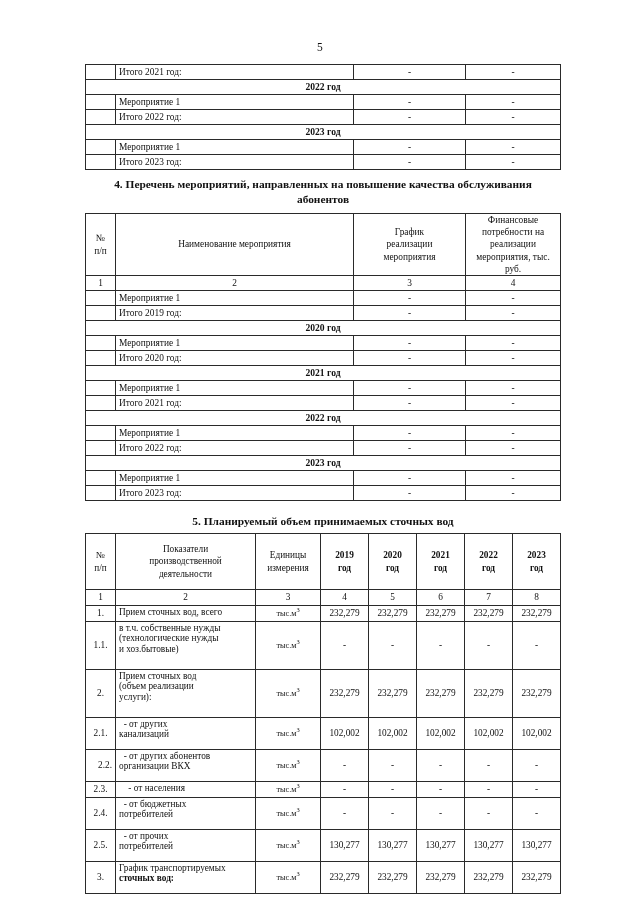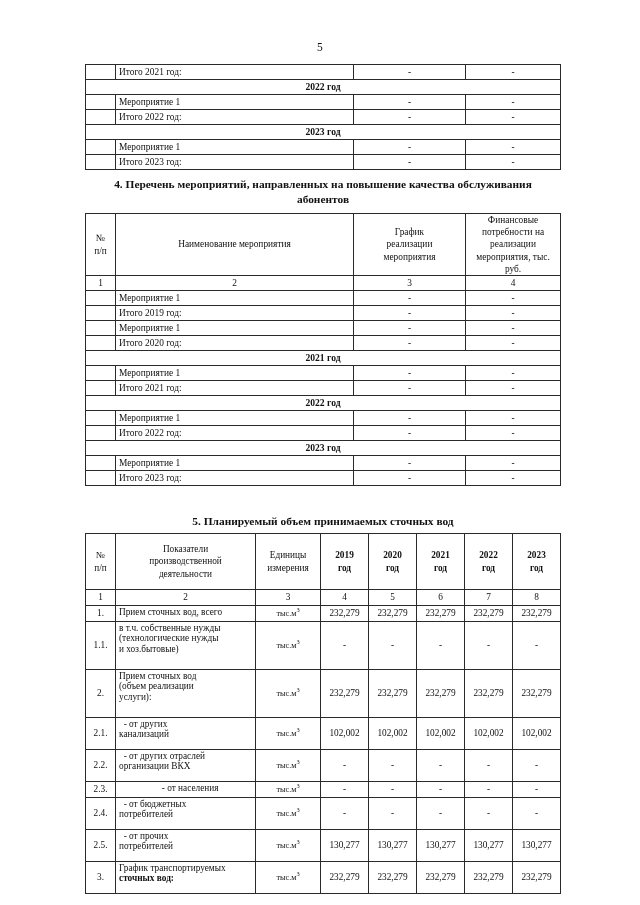--- a/index.html
+++ b/index.html
@@ -216,20 +216,23 @@
           <td class="num">-</td>
           <td class="num">-</td>
         </tr>
         <tr>
           <td class="idx"></td>
           <td class="l lbl-ind2">Итого 2019 год:</td>
           <td class="num">-</td>
           <td class="num">-</td>
         </tr>
         <tr>
+          <td colspan="4" class="year-band">2020 год</td>
+        </tr>
+        <tr>
           <td class="idx"></td>
           <td class="l lbl-ind">Мероприятие 1</td>
           <td class="num">-</td>
           <td class="num">-</td>
         </tr>
         <tr>
           <td class="idx"></td>
           <td class="l lbl-ind2">Итого 2020 год:</td>
           <td class="num">-</td>
           <td class="num">-</td>
@@ -377,32 +380,32 @@
           <td class="idx" style="height: 32px;">2.1.</td>
           <td class="l" style="height: 32px; vertical-align: top; padding-top: 1px;"><span style="white-space: pre;">  - от других</span><br><span style="white-space: pre;">канализаций</span></td>
           <td class="unit" style="height: 32px;">тыс.м<sup>3</sup></td>
           <td class="dash" style="height: 32px;">102,002</td>
           <td class="dash" style="height: 32px;">102,002</td>
           <td class="dash" style="height: 32px;">102,002</td>
           <td class="dash" style="height: 32px;">102,002</td>
           <td class="dash" style="height: 32px;">102,002</td>
         </tr>
         <tr>
-          <td class="idx" style="height: 32px;">2.2.</td>
-          <td class="l" style="height: 32px; vertical-align: top; padding-top: 1px;"><span style="white-space: pre;">  - от других отраслей</span><br><span style="white-space: pre;">организации ВКХ</span></td>
+          <td class="idx" style="height: 32px; text-align: right;">2.2.</td>
+          <td class="l" style="height: 32px; vertical-align: top; padding-top: 1px;"><span style="white-space: pre;">  - от других абонентов</span><br><span style="white-space: pre;">организации ВКХ</span></td>
           <td class="unit" style="height: 32px;">тыс.м<sup>3</sup></td>
           <td class="dash" style="height: 32px;">-</td>
           <td class="dash" style="height: 32px;">-</td>
           <td class="dash" style="height: 32px;">-</td>
           <td class="dash" style="height: 32px;">-</td>
           <td class="dash" style="height: 32px;">-</td>
         </tr>
         <tr>
           <td class="idx" style="height: 16px;">2.3.</td>
-          <td class="l" style="height: 16px; vertical-align: top; padding-top: 1px; text-align: center;"><span style="white-space: pre;">    - от населения</span></td>
+          <td class="l" style="height: 16px; vertical-align: top; padding-top: 1px;"><span style="white-space: pre;">    - от населения</span></td>
           <td class="unit" style="height: 16px;">тыс.м<sup>3</sup></td>
           <td class="dash" style="height: 16px;">-</td>
           <td class="dash" style="height: 16px;">-</td>
           <td class="dash" style="height: 16px;">-</td>
           <td class="dash" style="height: 16px;">-</td>
           <td class="dash" style="height: 16px;">-</td>
         </tr>
         <tr>
           <td class="idx" style="height: 32px;">2.4.</td>
           <td class="l" style="height: 32px; vertical-align: top; padding-top: 1px;"><span style="white-space: pre;">  - от бюджетных</span><br><span style="white-space: pre;">потребителей</span></td>

